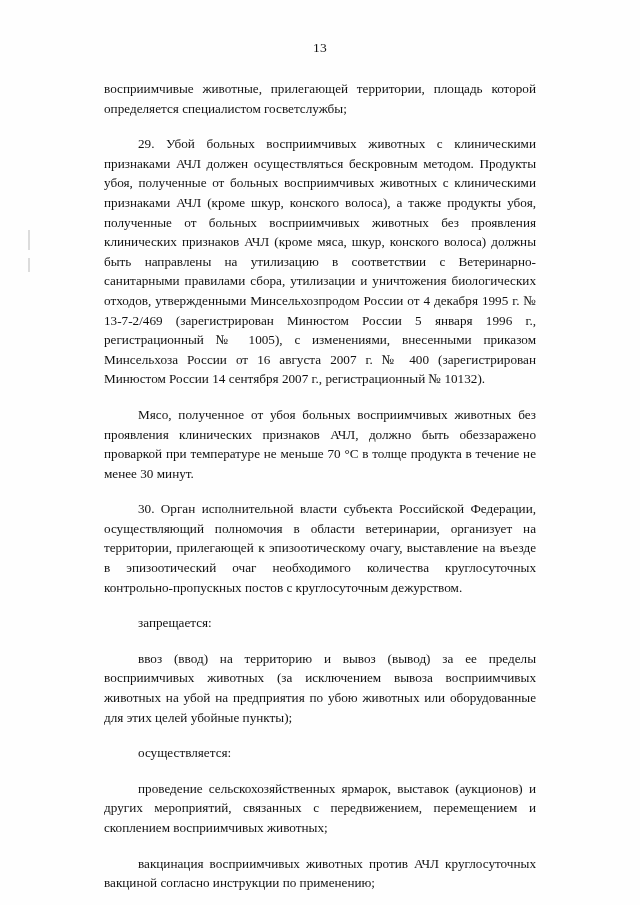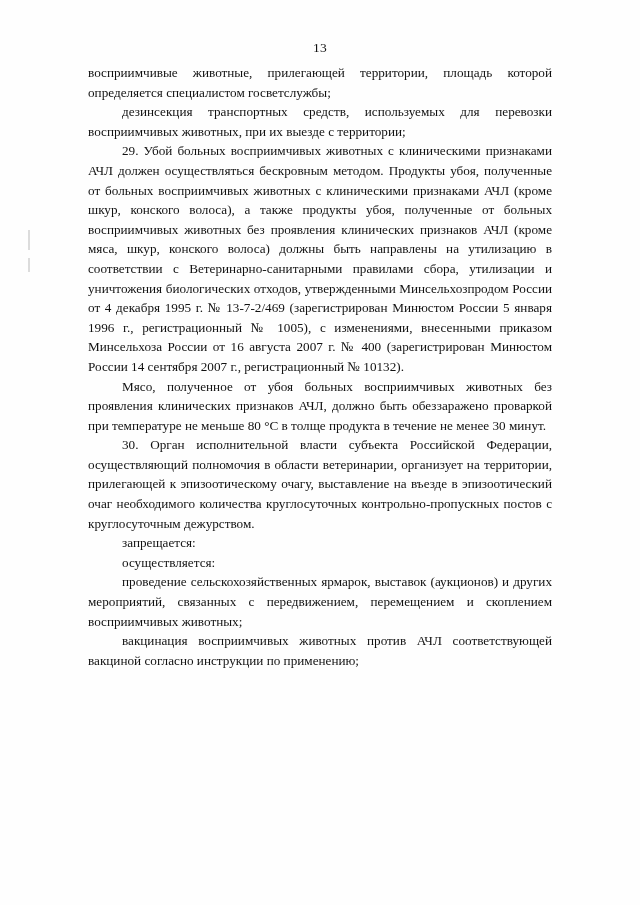--- a/index.html
+++ b/index.html
@@ -34,21 +34,21 @@
     position: absolute;
     top: 63px;
     left: 88px;
     width: 464px;
     font-size: 13.2px;
     line-height: 19.6px;
     text-align: justify;
     text-justify: inter-word;
   }
   .para {
-    margin: 0;
+    margin: 16px;
     text-indent: 34px;
     text-align: justify;
   }
   .para.noindent {
     text-indent: 0;
   }
   .edge-mark {
     position: absolute;
     left: 28px;
     width: 2px;
@@ -63,23 +63,23 @@
 
 <div class="page">
 
   <div class="page-number">13</div>
 
   <div class="edge-mark m1"></div>
   <div class="edge-mark m2"></div>
 
   <div class="body-text">
     <p class="para noindent">восприимчивые животные, прилегающей территории, площадь которой определяется специалистом госветслужбы;</p>
-    <p class="para">дезинсекция транспортных средств, используемых для перевозки восприимчивых животных, при их выезде с территории;</p>
     <p class="para">29. Убой больных восприимчивых животных с клиническими признаками АЧЛ должен осуществляться бескровным методом. Продукты убоя, полученные от больных восприимчивых животных с клиническими признаками АЧЛ (кроме шкур, конского волоса), а также продукты убоя, полученные от больных восприимчивых животных без проявления клинических признаков АЧЛ (кроме мяса, шкур, конского волоса) должны быть направлены на утилизацию в соответствии с Ветеринарно-санитарными правилами сбора, утилизации и уничтожения биологических отходов, утвержденными Минсельхозпродом России от 4 декабря 1995 г. № 13-7-2/469 (зарегистрирован Минюстом России 5 января 1996 г., регистрационный № 1005), с изменениями, внесенными приказом Минсельхоза России от 16 августа 2007 г. № 400 (зарегистрирован Минюстом России 14 сентября 2007 г., регистрационный № 10132).</p>
-    <p class="para">Мясо, полученное от убоя больных восприимчивых животных без проявления клинических признаков АЧЛ, должно быть обеззаражено проваркой при температуре не меньше 80 °C в толще продукта в течение не менее 30 минут.</p>
+    <p class="para">Мясо, полученное от убоя больных восприимчивых животных без проявления клинических признаков АЧЛ, должно быть обеззаражено проваркой при температуре не меньше 70 °C в толще продукта в течение не менее 30 минут.</p>
     <p class="para">30. Орган исполнительной власти субъекта Российской Федерации, осуществляющий полномочия в области ветеринарии, организует на территории, прилегающей к эпизоотическому очагу, выставление на въезде в эпизоотический очаг необходимого количества круглосуточных контрольно-пропускных постов с круглосуточным дежурством.</p>
     <p class="para">запрещается:</p>
+    <p class="para">ввоз (ввод) на территорию и вывоз (вывод) за ее пределы восприимчивых животных (за исключением вывоза восприимчивых животных на убой на предприятия по убою животных или оборудованные для этих целей убойные пункты);</p>
     <p class="para">осуществляется:</p>
     <p class="para">проведение сельскохозяйственных ярмарок, выставок (аукционов) и других мероприятий, связанных с передвижением, перемещением и скоплением восприимчивых животных;</p>
-    <p class="para">вакцинация восприимчивых животных против АЧЛ соответствующей вакциной согласно инструкции по применению;</p>
+    <p class="para">вакцинация восприимчивых животных против АЧЛ круглосуточных вакциной согласно инструкции по применению;</p>
   </div>
 
 </div>
 
 </body></html>

